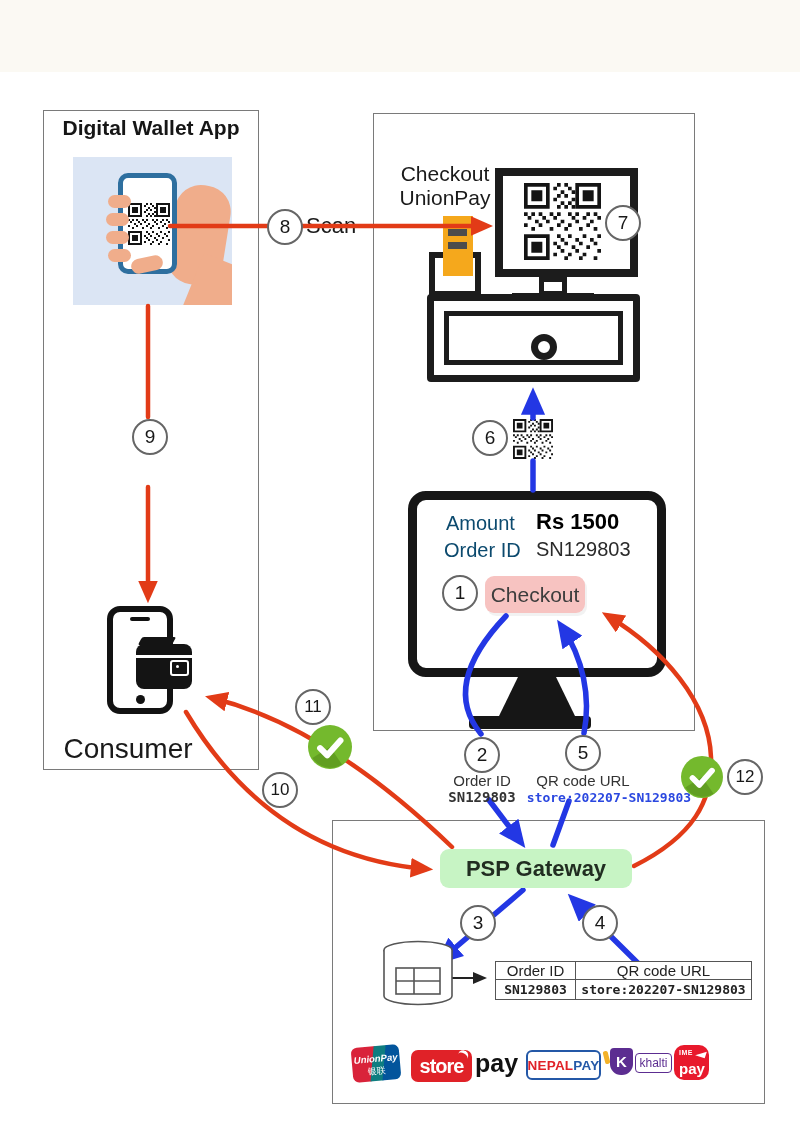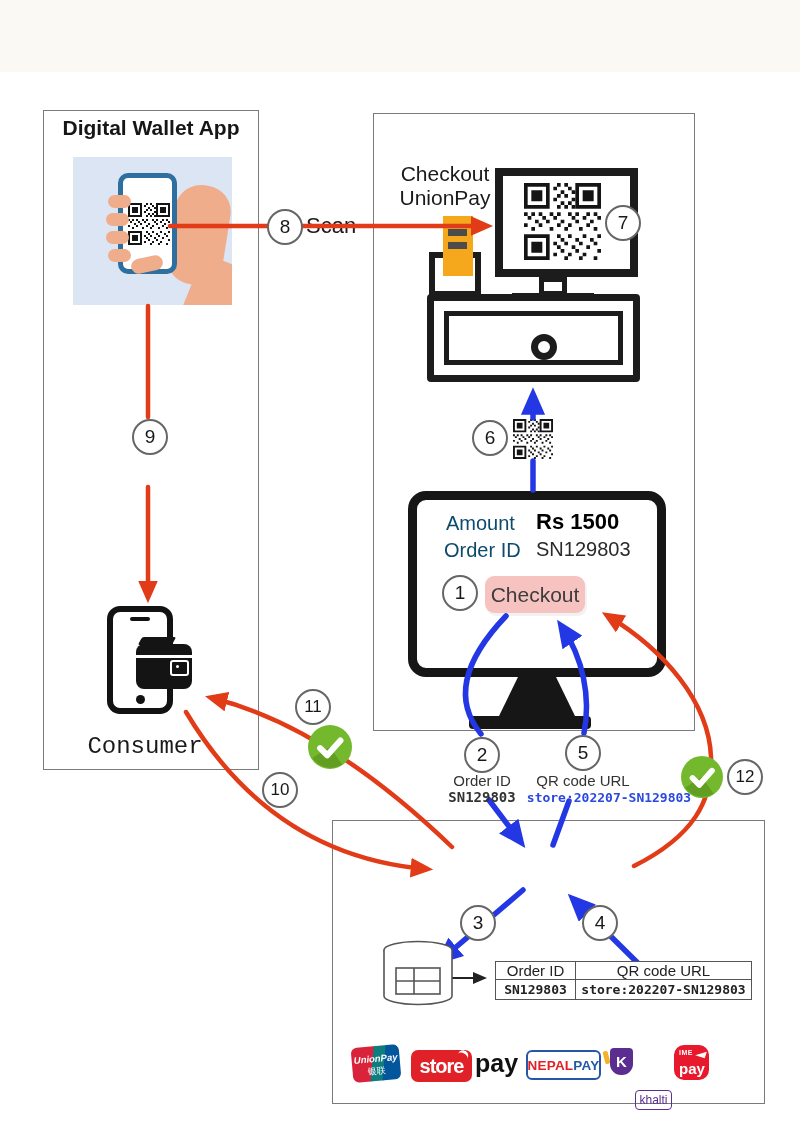--- a/index.html
+++ b/index.html
@@ -62,21 +62,21 @@
   .up-cn{position:absolute;left:0;top:19px;width:100%;text-align:center;font-size:9px;color:#fff;}
   .fp-box{left:411px;top:1050px;width:61px;height:32px;background:#e02228;border-radius:7px;display:flex;align-items:center;justify-content:center;}
   .fp-fone{color:#fff;font-size:20px;font-weight:bold;letter-spacing:-1px;}
   .fp-swoosh{position:absolute;top:0px;right:4px;width:11px;height:10px;border-top:3px solid #fff;border-radius:50%;transform:rotate(28deg);}
   .fp-pay{left:475px;top:1049px;font-size:25px;font-weight:bold;color:#111;}
   .np-box{left:526px;top:1050px;width:71px;height:26px;border:2px solid #2458a7;border-radius:6px;background:#fff;display:flex;align-items:center;justify-content:center;font-weight:bold;font-size:13.5px;letter-spacing:0.2px;}
   .np-nepal{color:#e02228;}
   .np-pay{color:#2458a7;}
   .kh-tick{left:604px;top:1051px;width:5px;height:13px;background:#f3b229;transform:rotate(-14deg);border-radius:2px;}
   .kh-shield{left:610px;top:1048px;width:23px;height:27px;background:#5c2d91;border-radius:4px 4px 11px 11px;display:flex;align-items:center;justify-content:center;color:#fff;font-weight:bold;font-size:15px;}
-  .kh-box{left:635px;top:1053px;width:35px;height:18px;border:1.6px solid #5c2d91;border-radius:4px;display:flex;align-items:center;justify-content:center;color:#5c2d91;font-size:12px;margin-top:37px;}
+  .kh-box{left:635px;top:1053px;width:35px;height:18px;border:1.6px solid #5c2d91;border-radius:4px;display:flex;align-items:center;justify-content:center;color:#5c2d91;font-size:12px;}
   .ime-box{left:674px;top:1045px;width:35px;height:35px;background:#e8192c;border-radius:10px;}
   .ime-top{position:absolute;left:5px;top:4px;color:#fff;font-size:7px;font-weight:bold;letter-spacing:0.5px;}
   .ime-pay{position:absolute;left:5px;bottom:3px;color:#fff;font-size:15px;font-weight:bold;}
   .ime-plane{position:absolute;right:3px;top:5px;width:0;height:0;border-left:10px solid transparent;border-bottom:7px solid #fff;transform:rotate(18deg);}
 </style>
 </head>
 <body>
 
 <div class="stage">
   <div class="topband"></div>
@@ -113,21 +113,21 @@
     <div class="cp-speaker"></div>
     <div class="cp-home"></div>
   </div>
   <div class="wallet">
     <div class="wallet-cards"></div>
     <div class="wallet-slot"></div>
     <div class="wallet-clasp">
         <div class="wallet-clasp-dot"></div>
       </div>
   </div>
-  <div class="txt ctr" style="left:60px;top:733px;width:170px;font-size:24px;font-family:Liberation Mono, monospace;">Consumer</div>
+  <div class="txt ctr" style="left:43px;top:733px;width:170px;font-size:28px;">Consumer</div>
 
   <div class="panel" style="left:373px;top:113px;width:322px;height:618px;"></div>
 
   <div class="txt ctr" style="left:380px;top:162px;width:130px;font-size:21px;">Checkout</div>
   <div class="txt ctr" style="left:380px;top:186px;width:130px;font-size:21px;">UnionPay</div>
 
   <div class="qrdisplay"></div>
   <svg class="qr" style="position:absolute;left:524px;top:183px;width:77px;height:77px;z-index:4;" viewBox="0 0 21 21">
       <use href="#qrpat"></use>
     </svg>
@@ -191,20 +191,21 @@
   </svg>
 
   <div class="steplabel" style="left:432px;top:772px;width:100px;">Order ID</div>
   <div class="stepvalue" style="left:432px;top:789px;width:100px;">SN129803</div>
   <div class="steplabel" style="left:523px;top:772px;width:120px;">QR code URL</div>
   <div class="stepvalue blue" style="left:514px;top:790px;width:190px;">store:202207-SN129803</div>
 
   <div class="txt" style="left:306px;top:213px;font-size:22px;">Scan</div>
 
   <div class="panel" style="left:332px;top:820px;width:433px;height:284px;"></div>
+  <div class="psp">PSP Gateway</div>
 
   <svg class="dbsvg" width="74" height="68" viewBox="0 0 74 68">
     <ellipse cx="37" cy="10" rx="34" ry="8.5" fill="#fff" stroke="#555" stroke-width="1.6"></ellipse>
     <path d="M3,10 V56 A34,8.5 0 0 0 71,56 V10" fill="#fff" stroke="#555" stroke-width="1.6"></path>
     <rect x="15" y="28" width="44" height="26" fill="#fff" stroke="#555" stroke-width="1.6"></rect>
     <line x1="33" y1="28" x2="33" y2="54" stroke="#555" stroke-width="1.6"></line>
     <line x1="15" y1="41" x2="59" y2="41" stroke="#555" stroke-width="1.6"></line>
   </svg>
 
   <div class="maptable">

